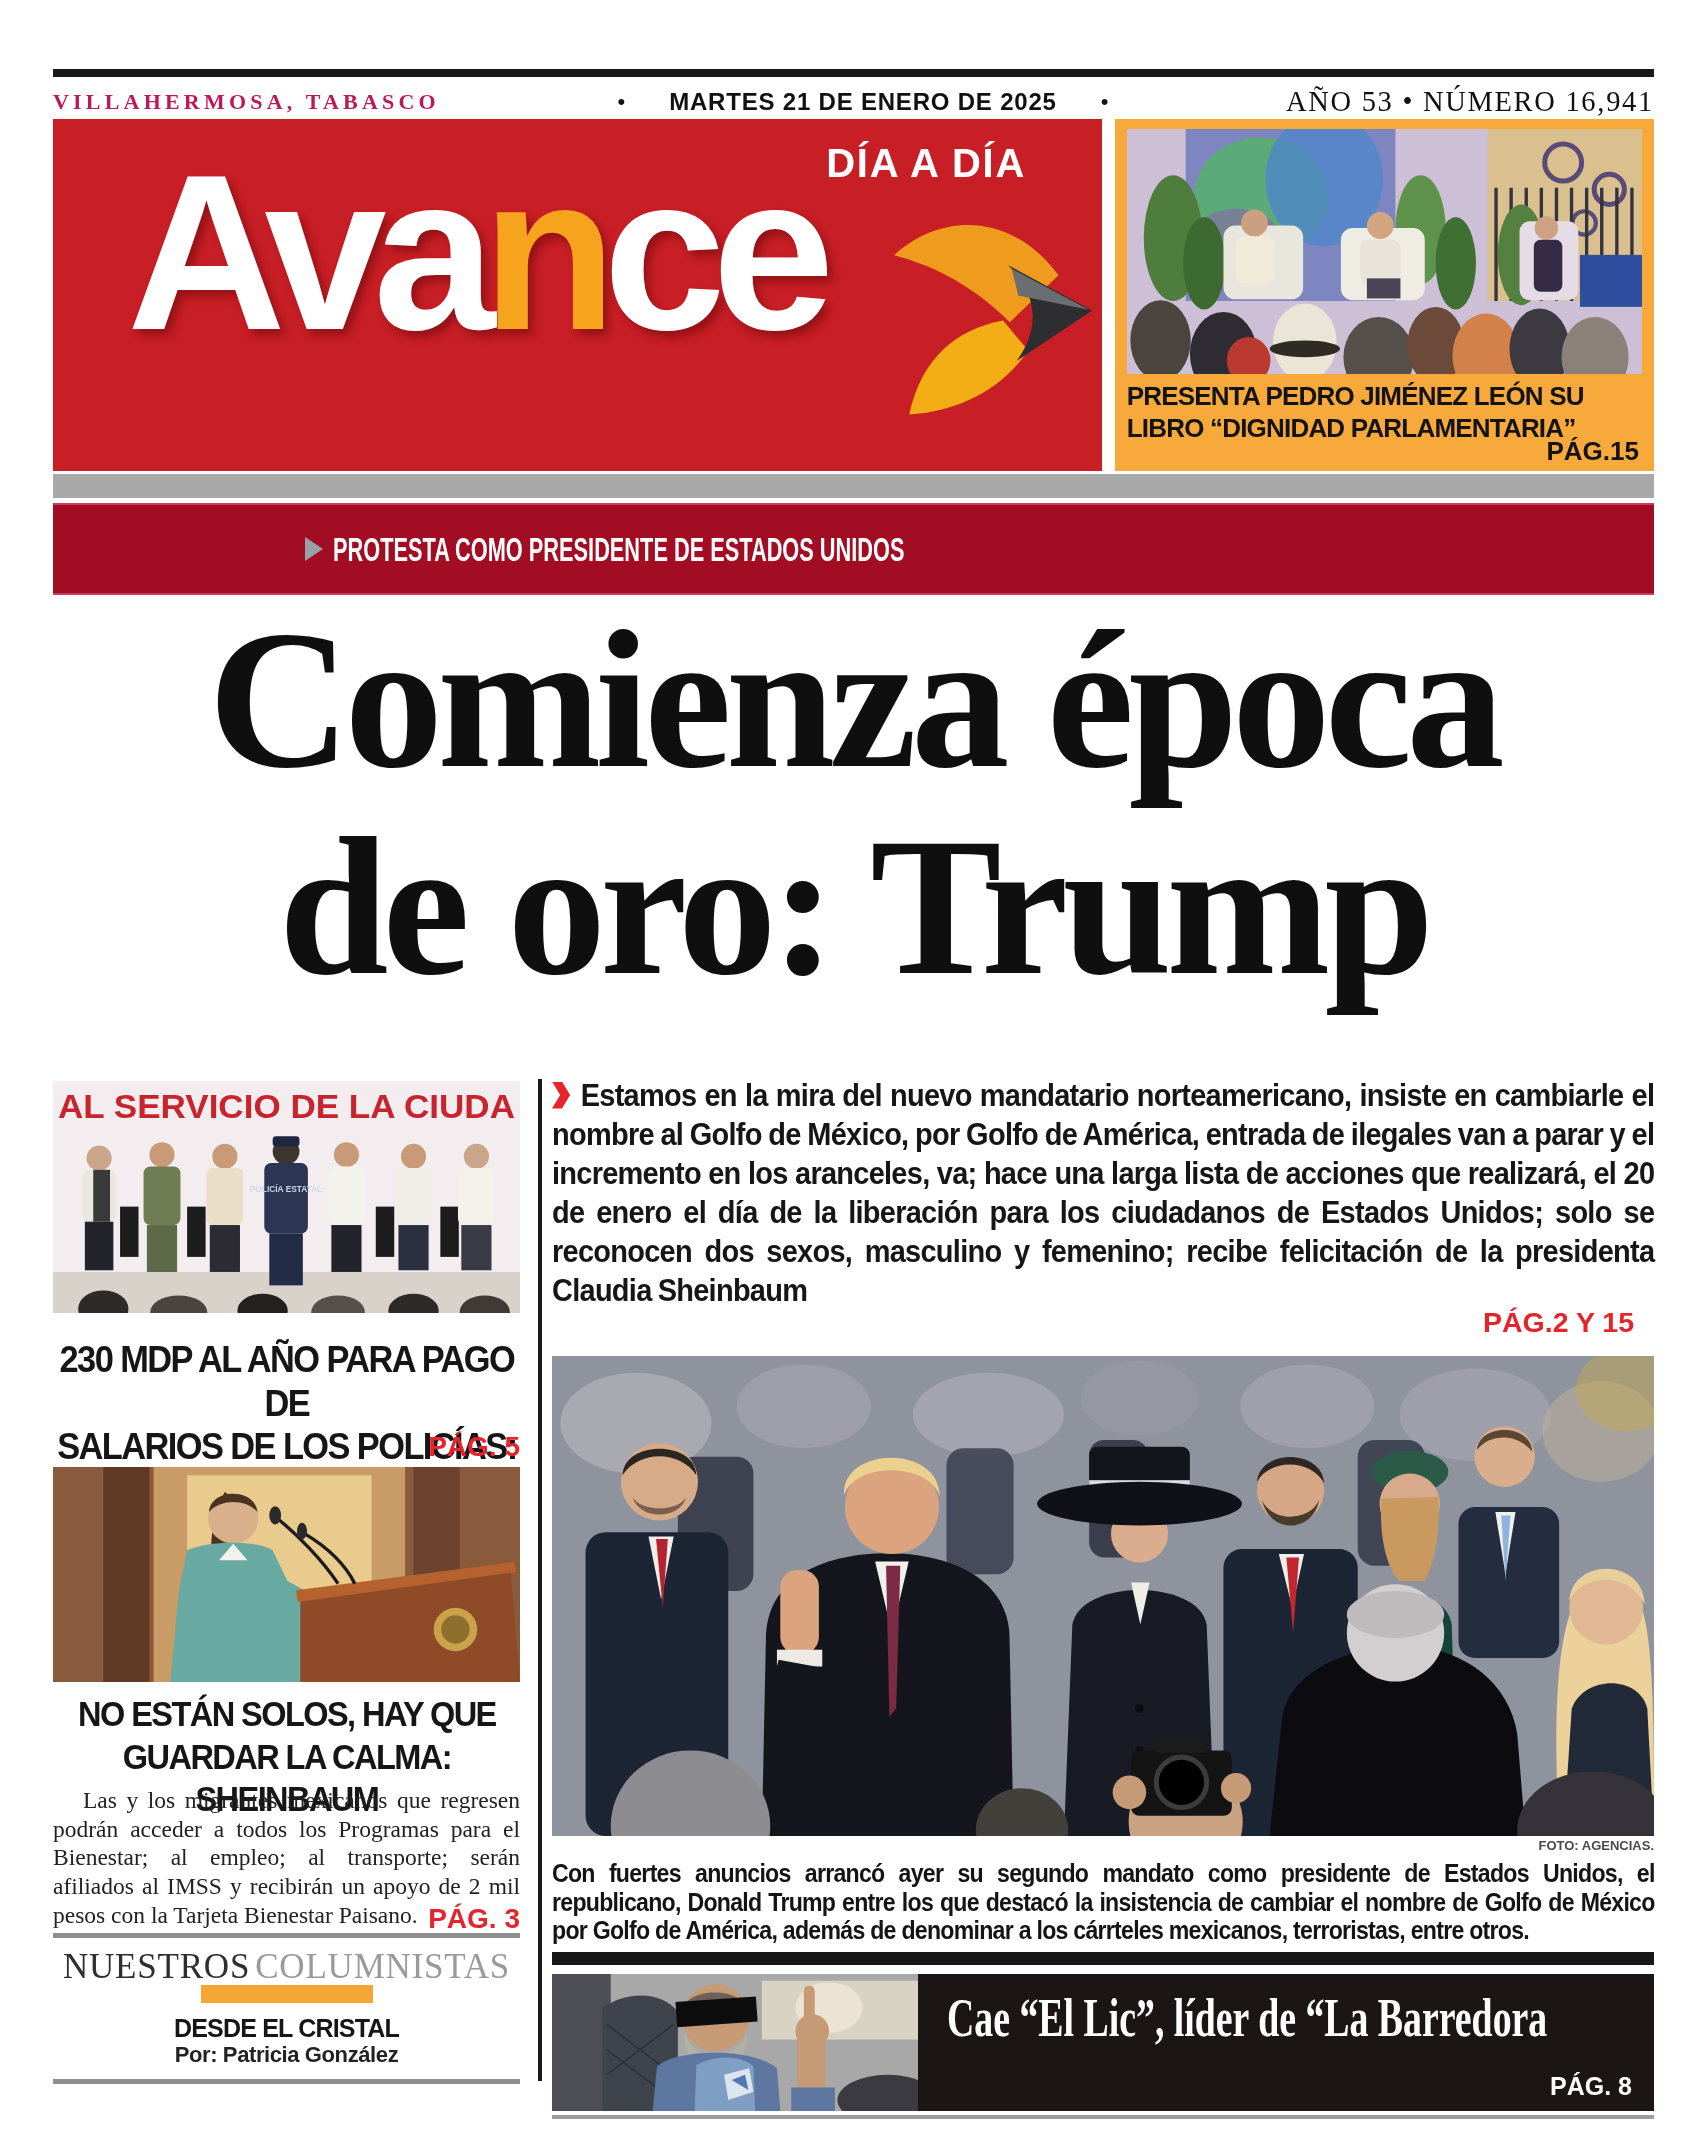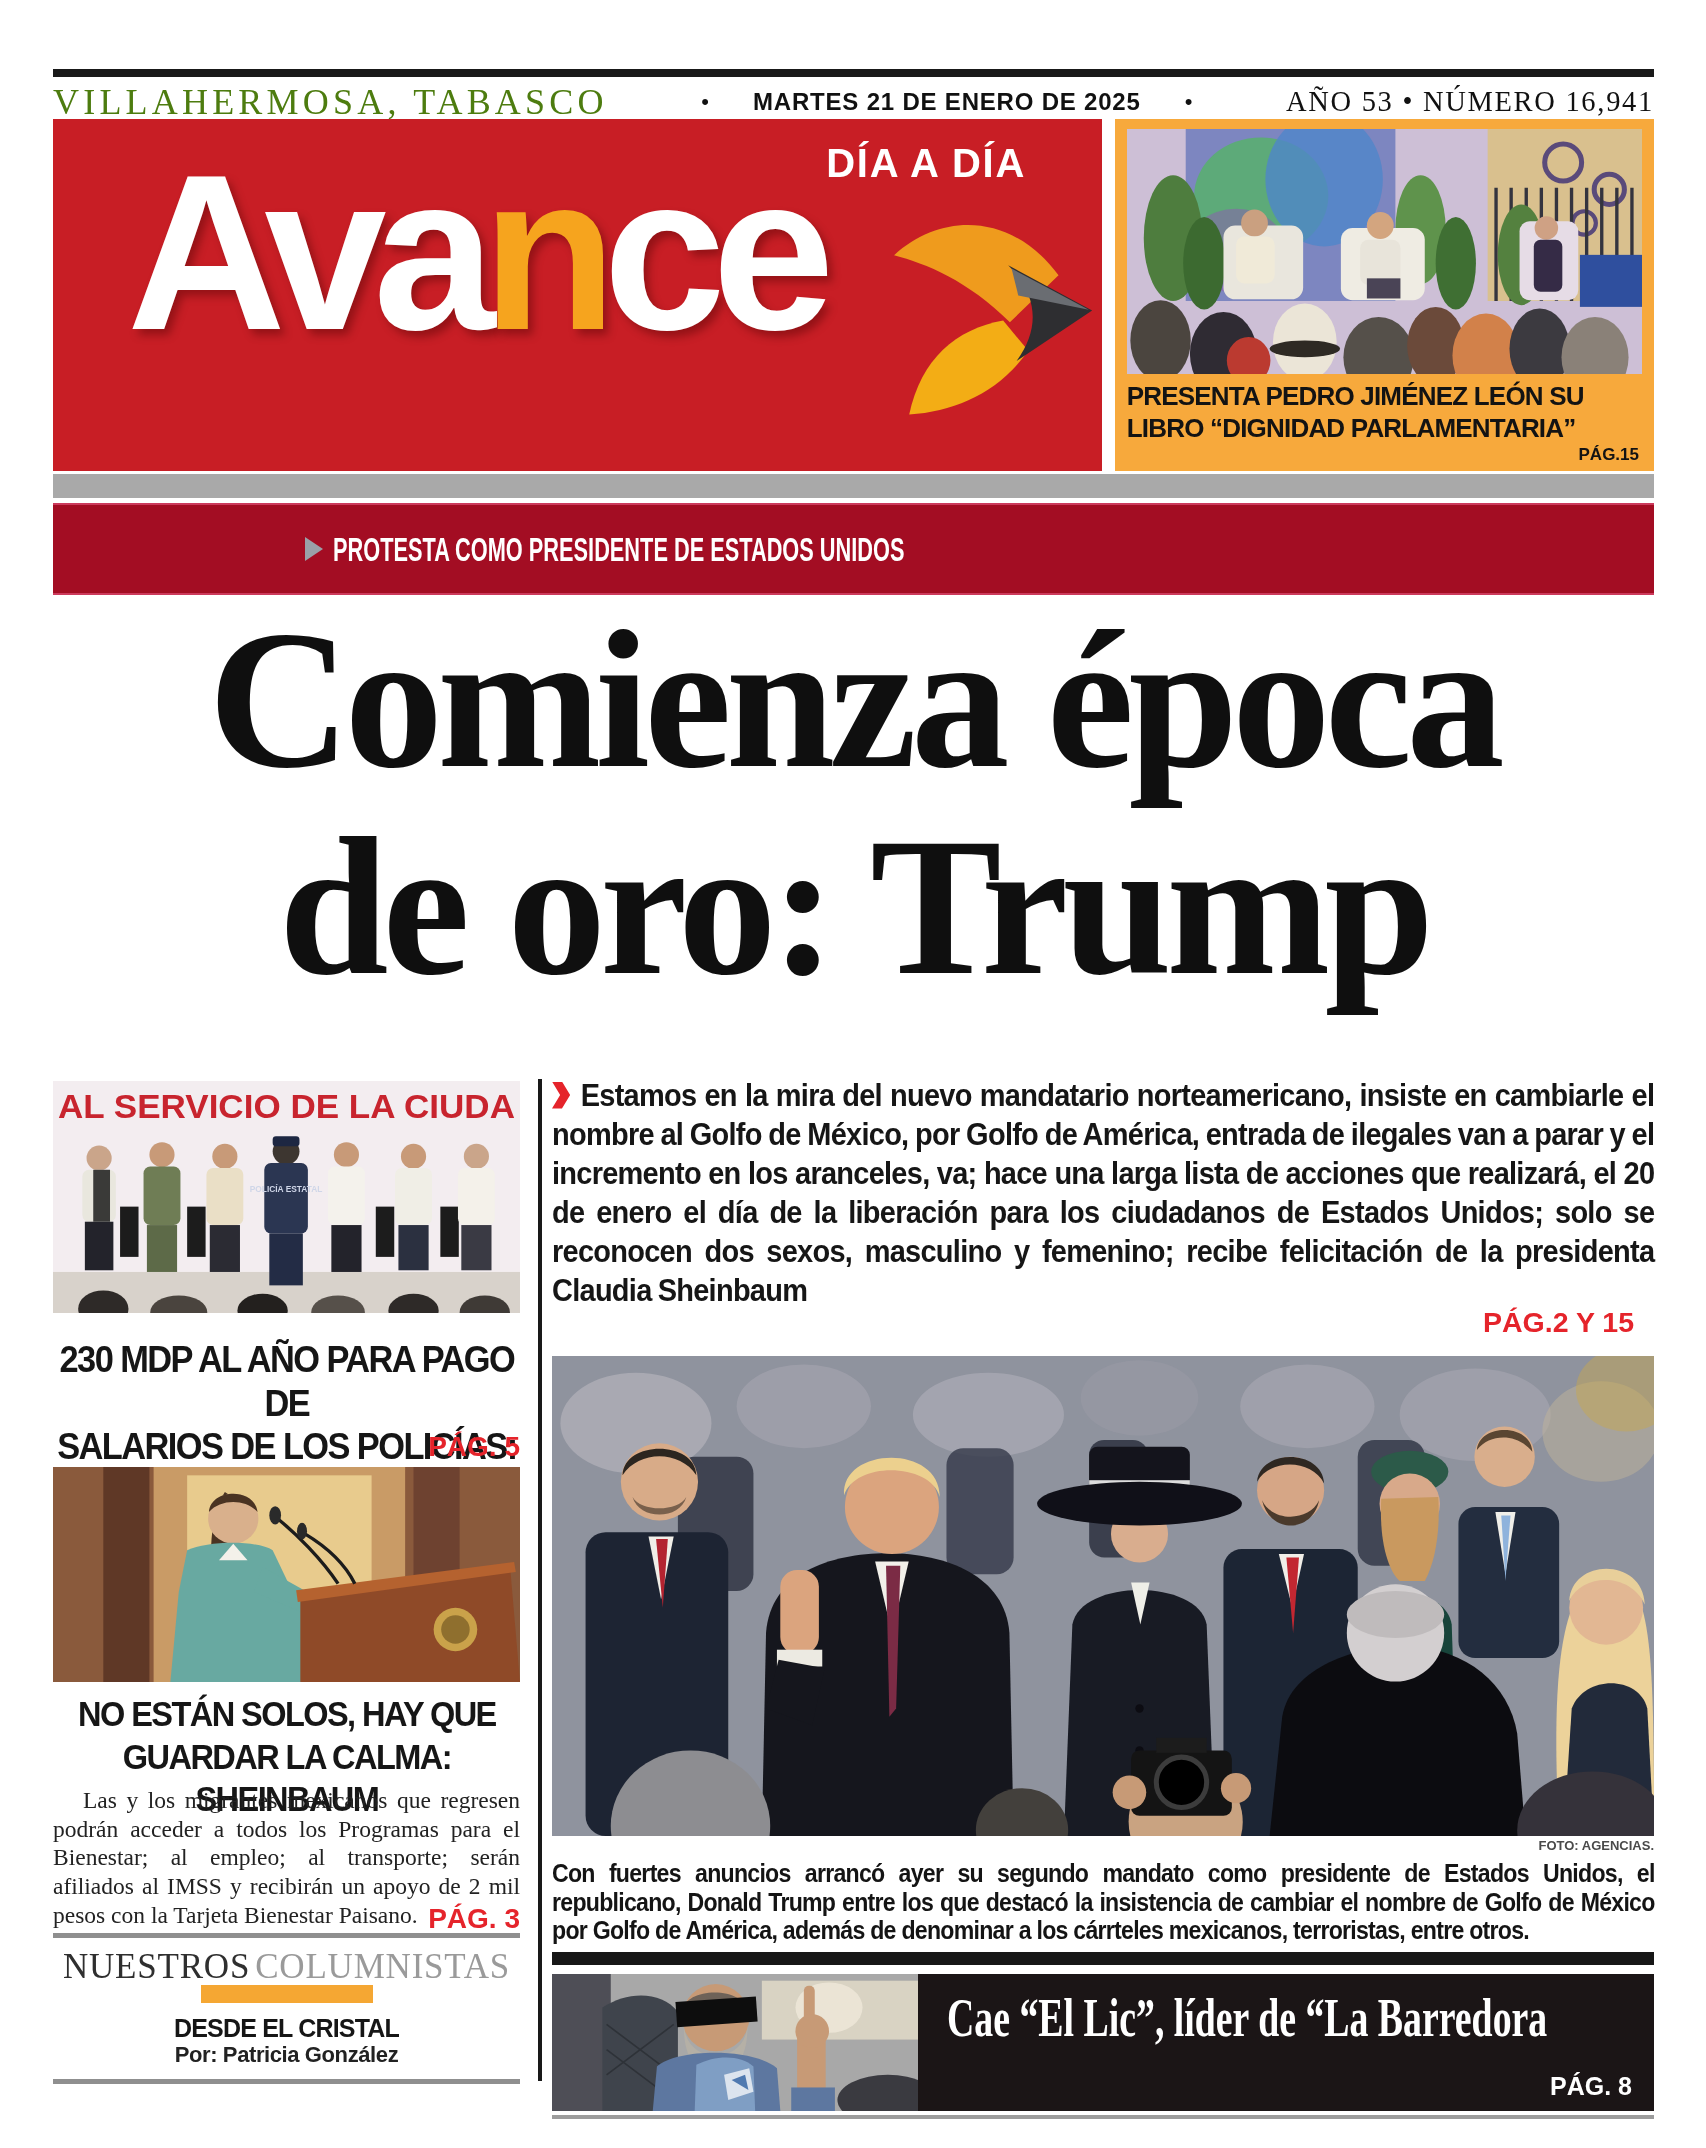--- a/index.html
+++ b/index.html
@@ -6,21 +6,21 @@
   html,body { background:#ffffff; }
   body {
     width:1707px; height:2148px; position:relative; overflow:hidden;
     font-family:"Liberation Sans", sans-serif; color:#1a1a1a;
   }
   .abs { position:absolute; }
 
   
   .top-rule { left:53px; top:69px; width:1601px; height:7.6px; background:#191919; }
   .topbar { left:53px; top:82px; width:1601px; height:40px; display:flex; justify-content:space-between; align-items:center; }
-  .tb-location { font-family:"Liberation Serif",serif; font-size:36px; letter-spacing:4.2px; color:#4d7c0f; }
+  .tb-location { font-family:"Liberation Serif",serif; font-size:22px; letter-spacing:4.2px; color:#be185d;font-weight:bold; }
   .tb-center { display:flex; align-items:center; gap:44px; }
   .tb-bullet { font-size:22px; color:#111; }
   .tb-date { font-weight:900; font-size:24px; letter-spacing:0.8px; color:#111; }
   .tb-edition { font-family:"Liberation Serif",serif; font-size:28.5px; letter-spacing:1.7px; color:#111; }
 
   
   .masthead { left:53px; top:119px; width:1049px; height:352px; background:#c81e25; }
   .logo-tagline-top { position:absolute; left:537px; top:22px; width:436px; text-align:right;
     color:#fff; font-weight:700; font-size:40px; letter-spacing:1.7px; }
   .logo-name { position:absolute; left:74px; top:23.5px; font-weight:700; font-size:220px; line-height:1;
@@ -29,21 +29,21 @@
   .logo-arrow { position:absolute; left:831px; top:84px; }
   .logo-tagline-bottom { position:absolute; left:88px; top:270px; width:806px; text-align:center;
     color:#fff; font-weight:900; font-size:55px; letter-spacing:2.5px; }
 
   
   .promo { left:1115px; top:119px; width:539px; height:352px; background:#f7a93c; }
   .promo-photo { position:absolute; left:11.7px; top:10px; width:515px; height:245px; }
   .promo-line { position:absolute; left:11.7px; width:503px; font-weight:900; font-size:26px;
     letter-spacing:-0.8px; color:#131313; white-space:nowrap; }
   .promo-l1 { top:262px; } .promo-l2 { top:294px; }
-  .promo-page { position:absolute; right:15px; top:326px; font-weight:900; font-size:17px; color:#131313; }
+  .promo-page { position:absolute; right:15px; top:317px; font-weight:900; font-size:26px; color:#131313; }
 
   .gray-band { left:53px; top:474px; width:1601px; height:23.5px; background:#a9a9a9; }
 
   
   .kicker { left:53px; top:503px; width:1601px; height:92px; background:#a30d23;
     border-top:2.5px solid #cc3a5c; border-bottom:2.5px solid #cc3a5c;
     display:flex; align-items:center; padding-left:252px; }
   .kicker-tri { width:0; height:0; border-top:12.6px solid transparent; border-bottom:12.6px solid transparent;
     border-left:18.5px solid #9aa0a8; margin-right:10px; flex:none; }
   .kicker-text { color:#fff; font-weight:900; font-size:34px; letter-spacing:0;

